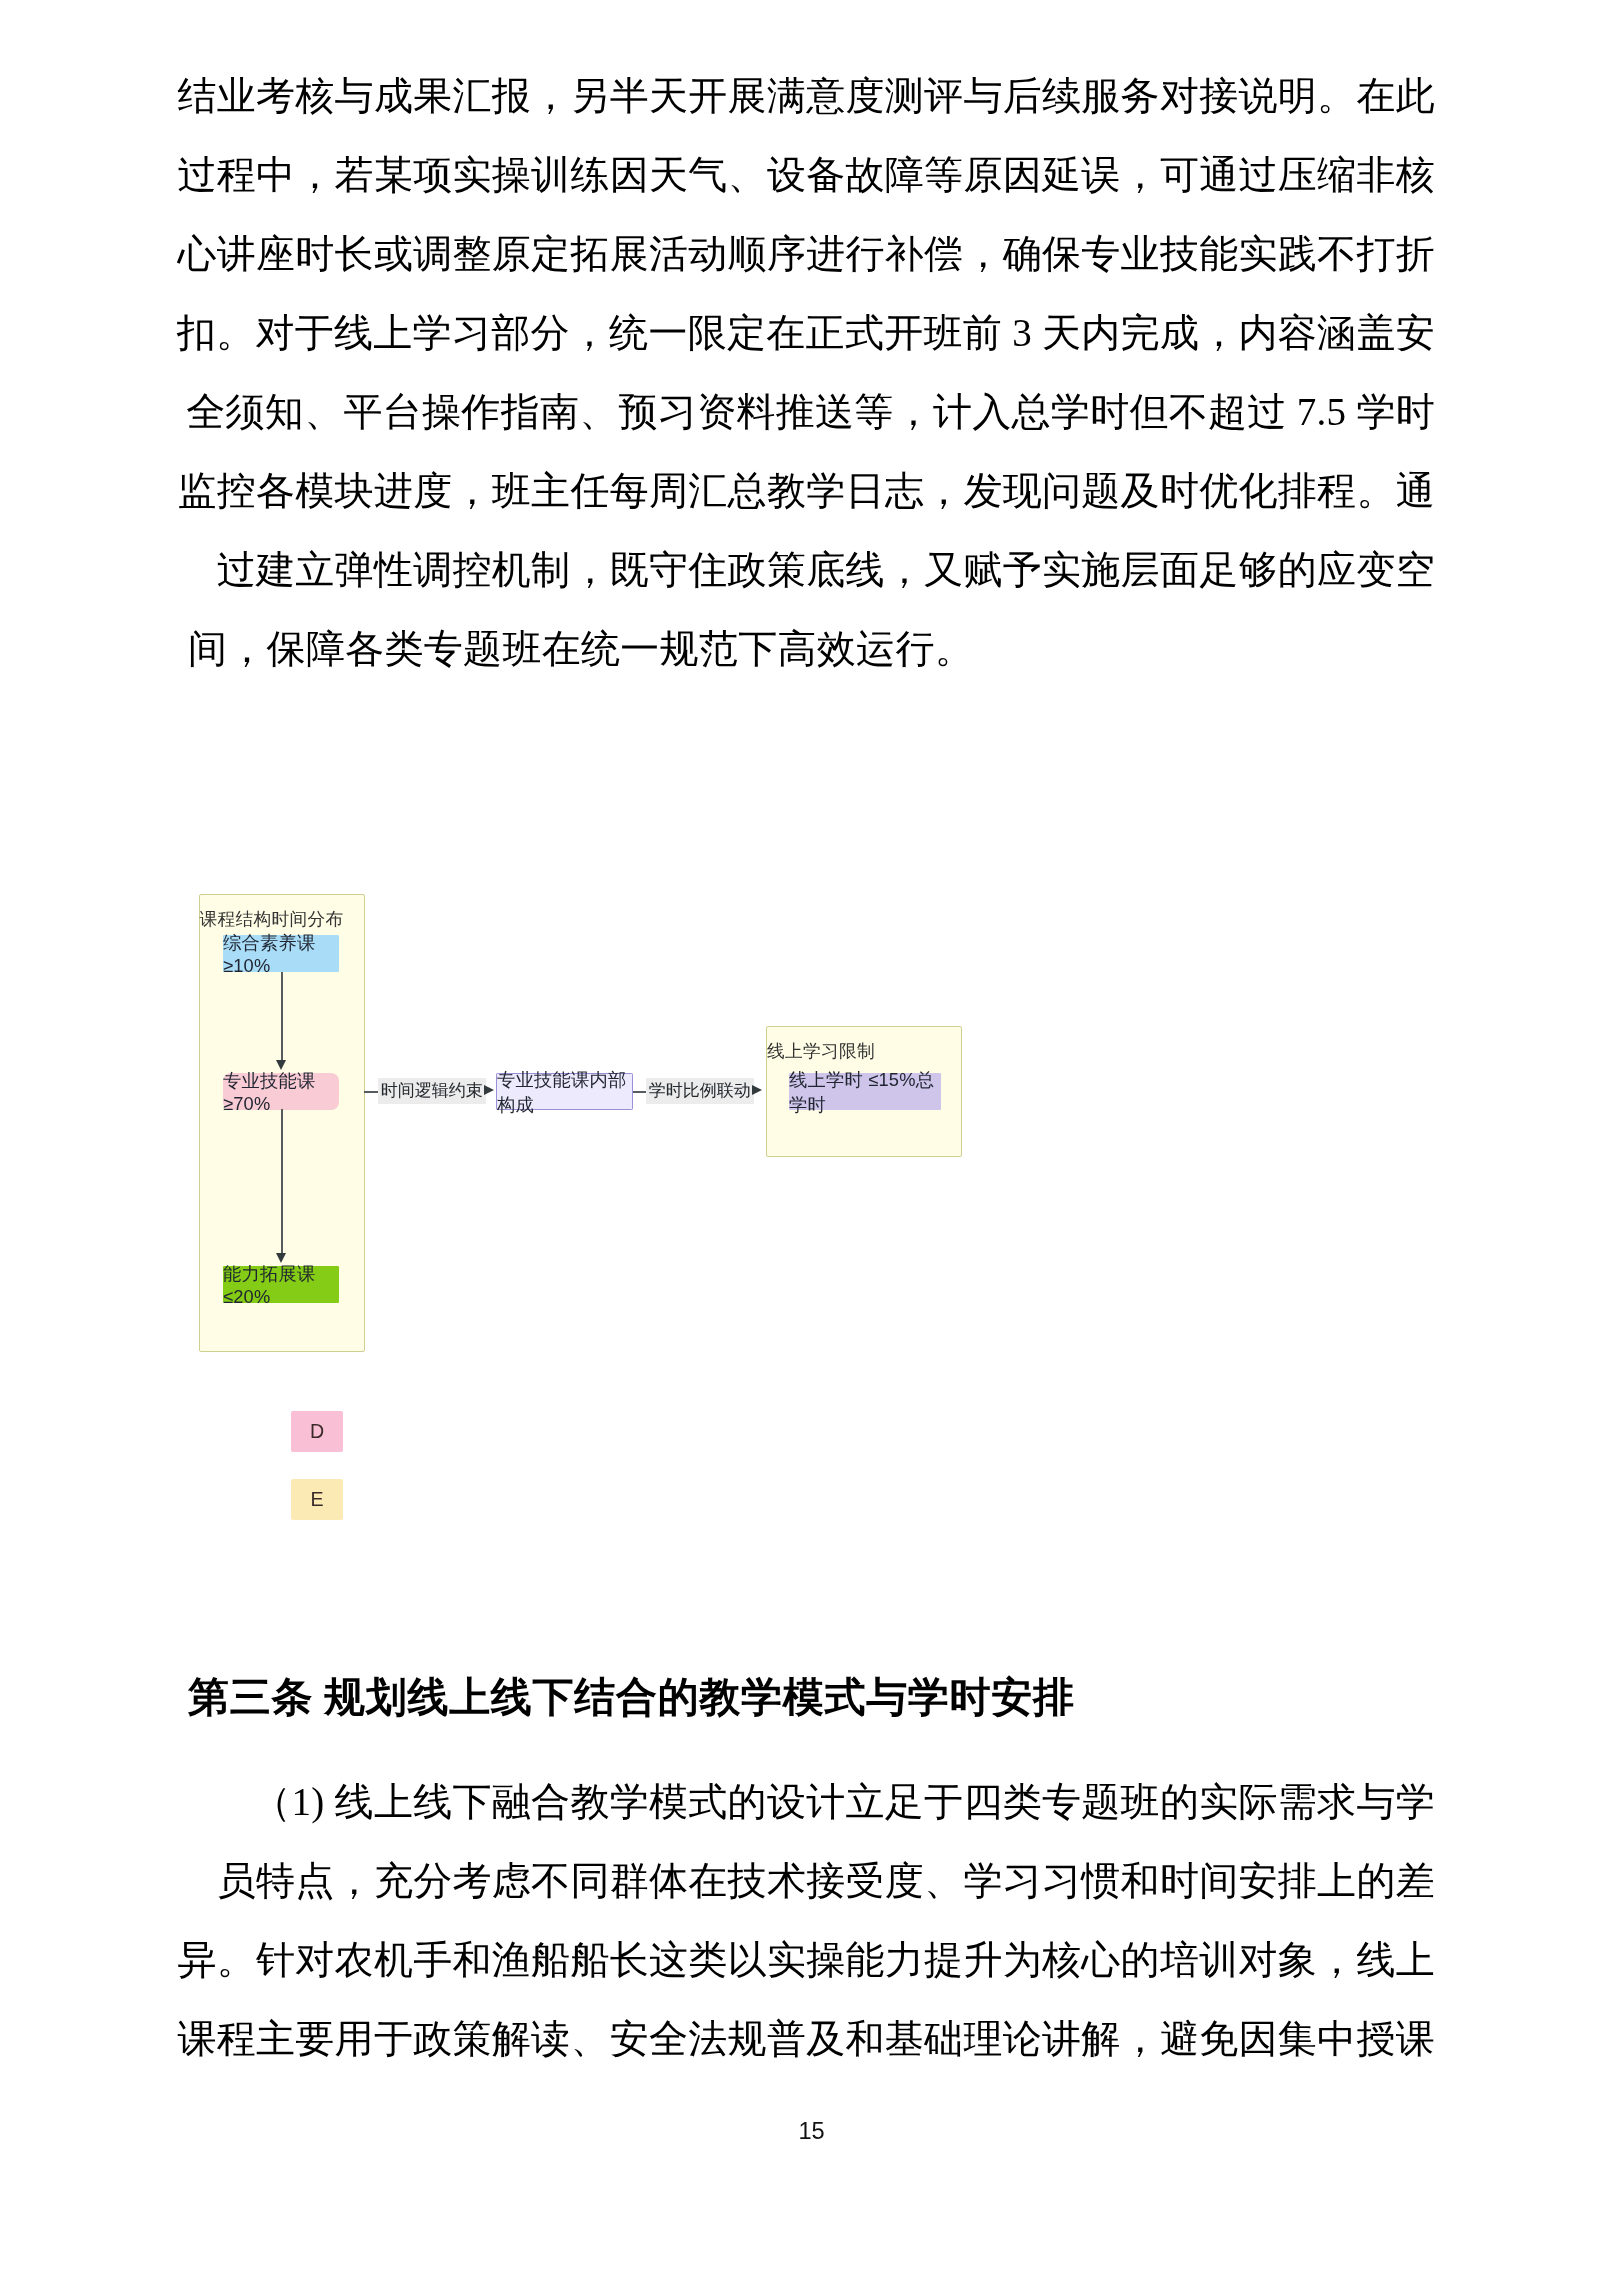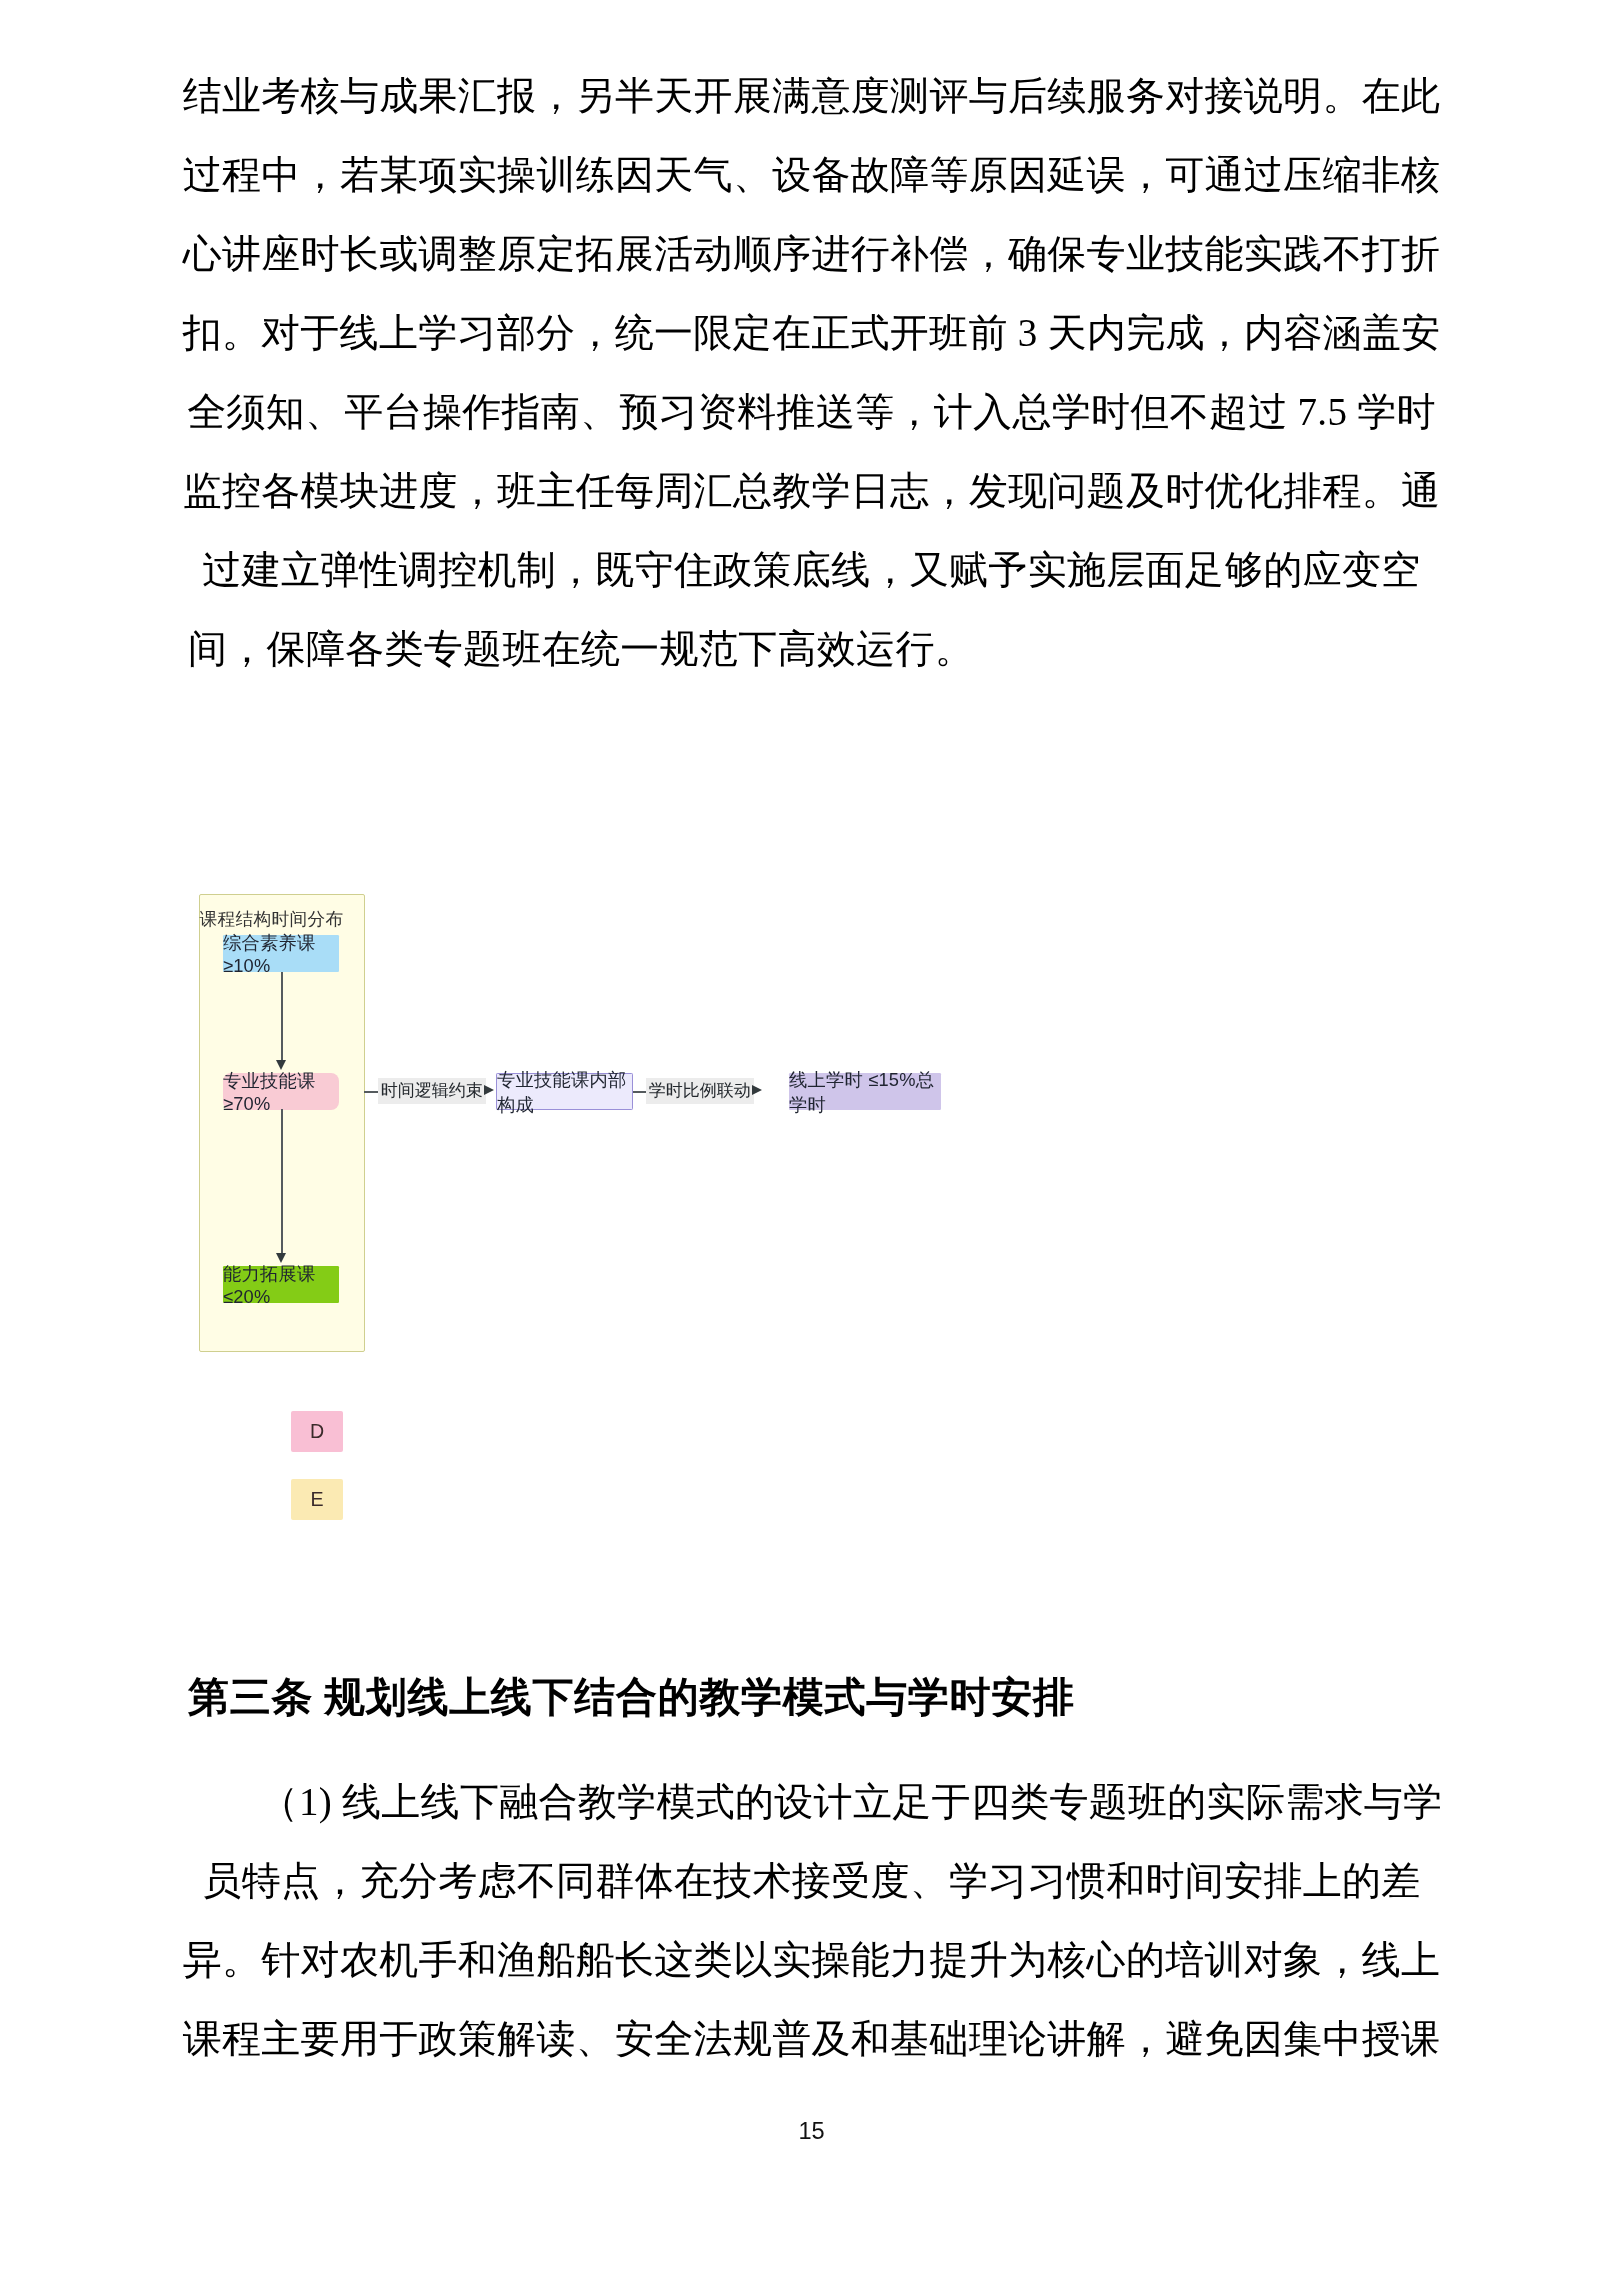--- a/index.html
+++ b/index.html
@@ -41,21 +41,21 @@
     text-align-last: left;
     margin: 0;
     color: #000;
   }
   .para .line {
     display: block;
     white-space: nowrap;
   }
   .para .line.spread {
     display: flex;
-    justify-content: center;
+    justify-content: flex-end;
   }
   .para .line.spread > span { display: inline-block; }
 
   
   .heading {
     font-size: 41px;
     line-height: 79px;
     font-weight: bold;
     margin: 0;
     letter-spacing: 0.7px;
@@ -226,20 +226,23 @@
     <div class="fig-node" style="left:308px; top:203px; width:137px; height:37px; background:#eceafc; border:1.3px solid #9a90d8;">
       <span>专业技能课内部构成</span>
     </div>
 
     <div class="edge-line" style="left:445px; top:221px; width:92px;"></div>
     <div class="edge-label" style="left:458px; top:208px; width:105px;">
       <span>学时比例联动</span>
     </div>
     <div class="arrow-right" style="left:564px; top:215px;"></div>
 
+    <div class="fig-cluster" style="left:578px; top:156px; width:196px; height:131px;">
+      <div class="cluster-title">线上学习限制</div>
+    </div>
 
     <div class="fig-node" style="left:601px; top:203px; width:152px; height:37px; background:#cfc5ea;">
       <span>线上学时 ≤15%总学时</span>
     </div>
 
     <div class="loose-node" style="left:103px; top:541px; width:52px; height:41px; background:#f9bfd4;">
       <span>D</span>
     </div>
 
     <div class="loose-node" style="left:103px; top:609px; width:52px; height:41px; background:#fbeab3;">

